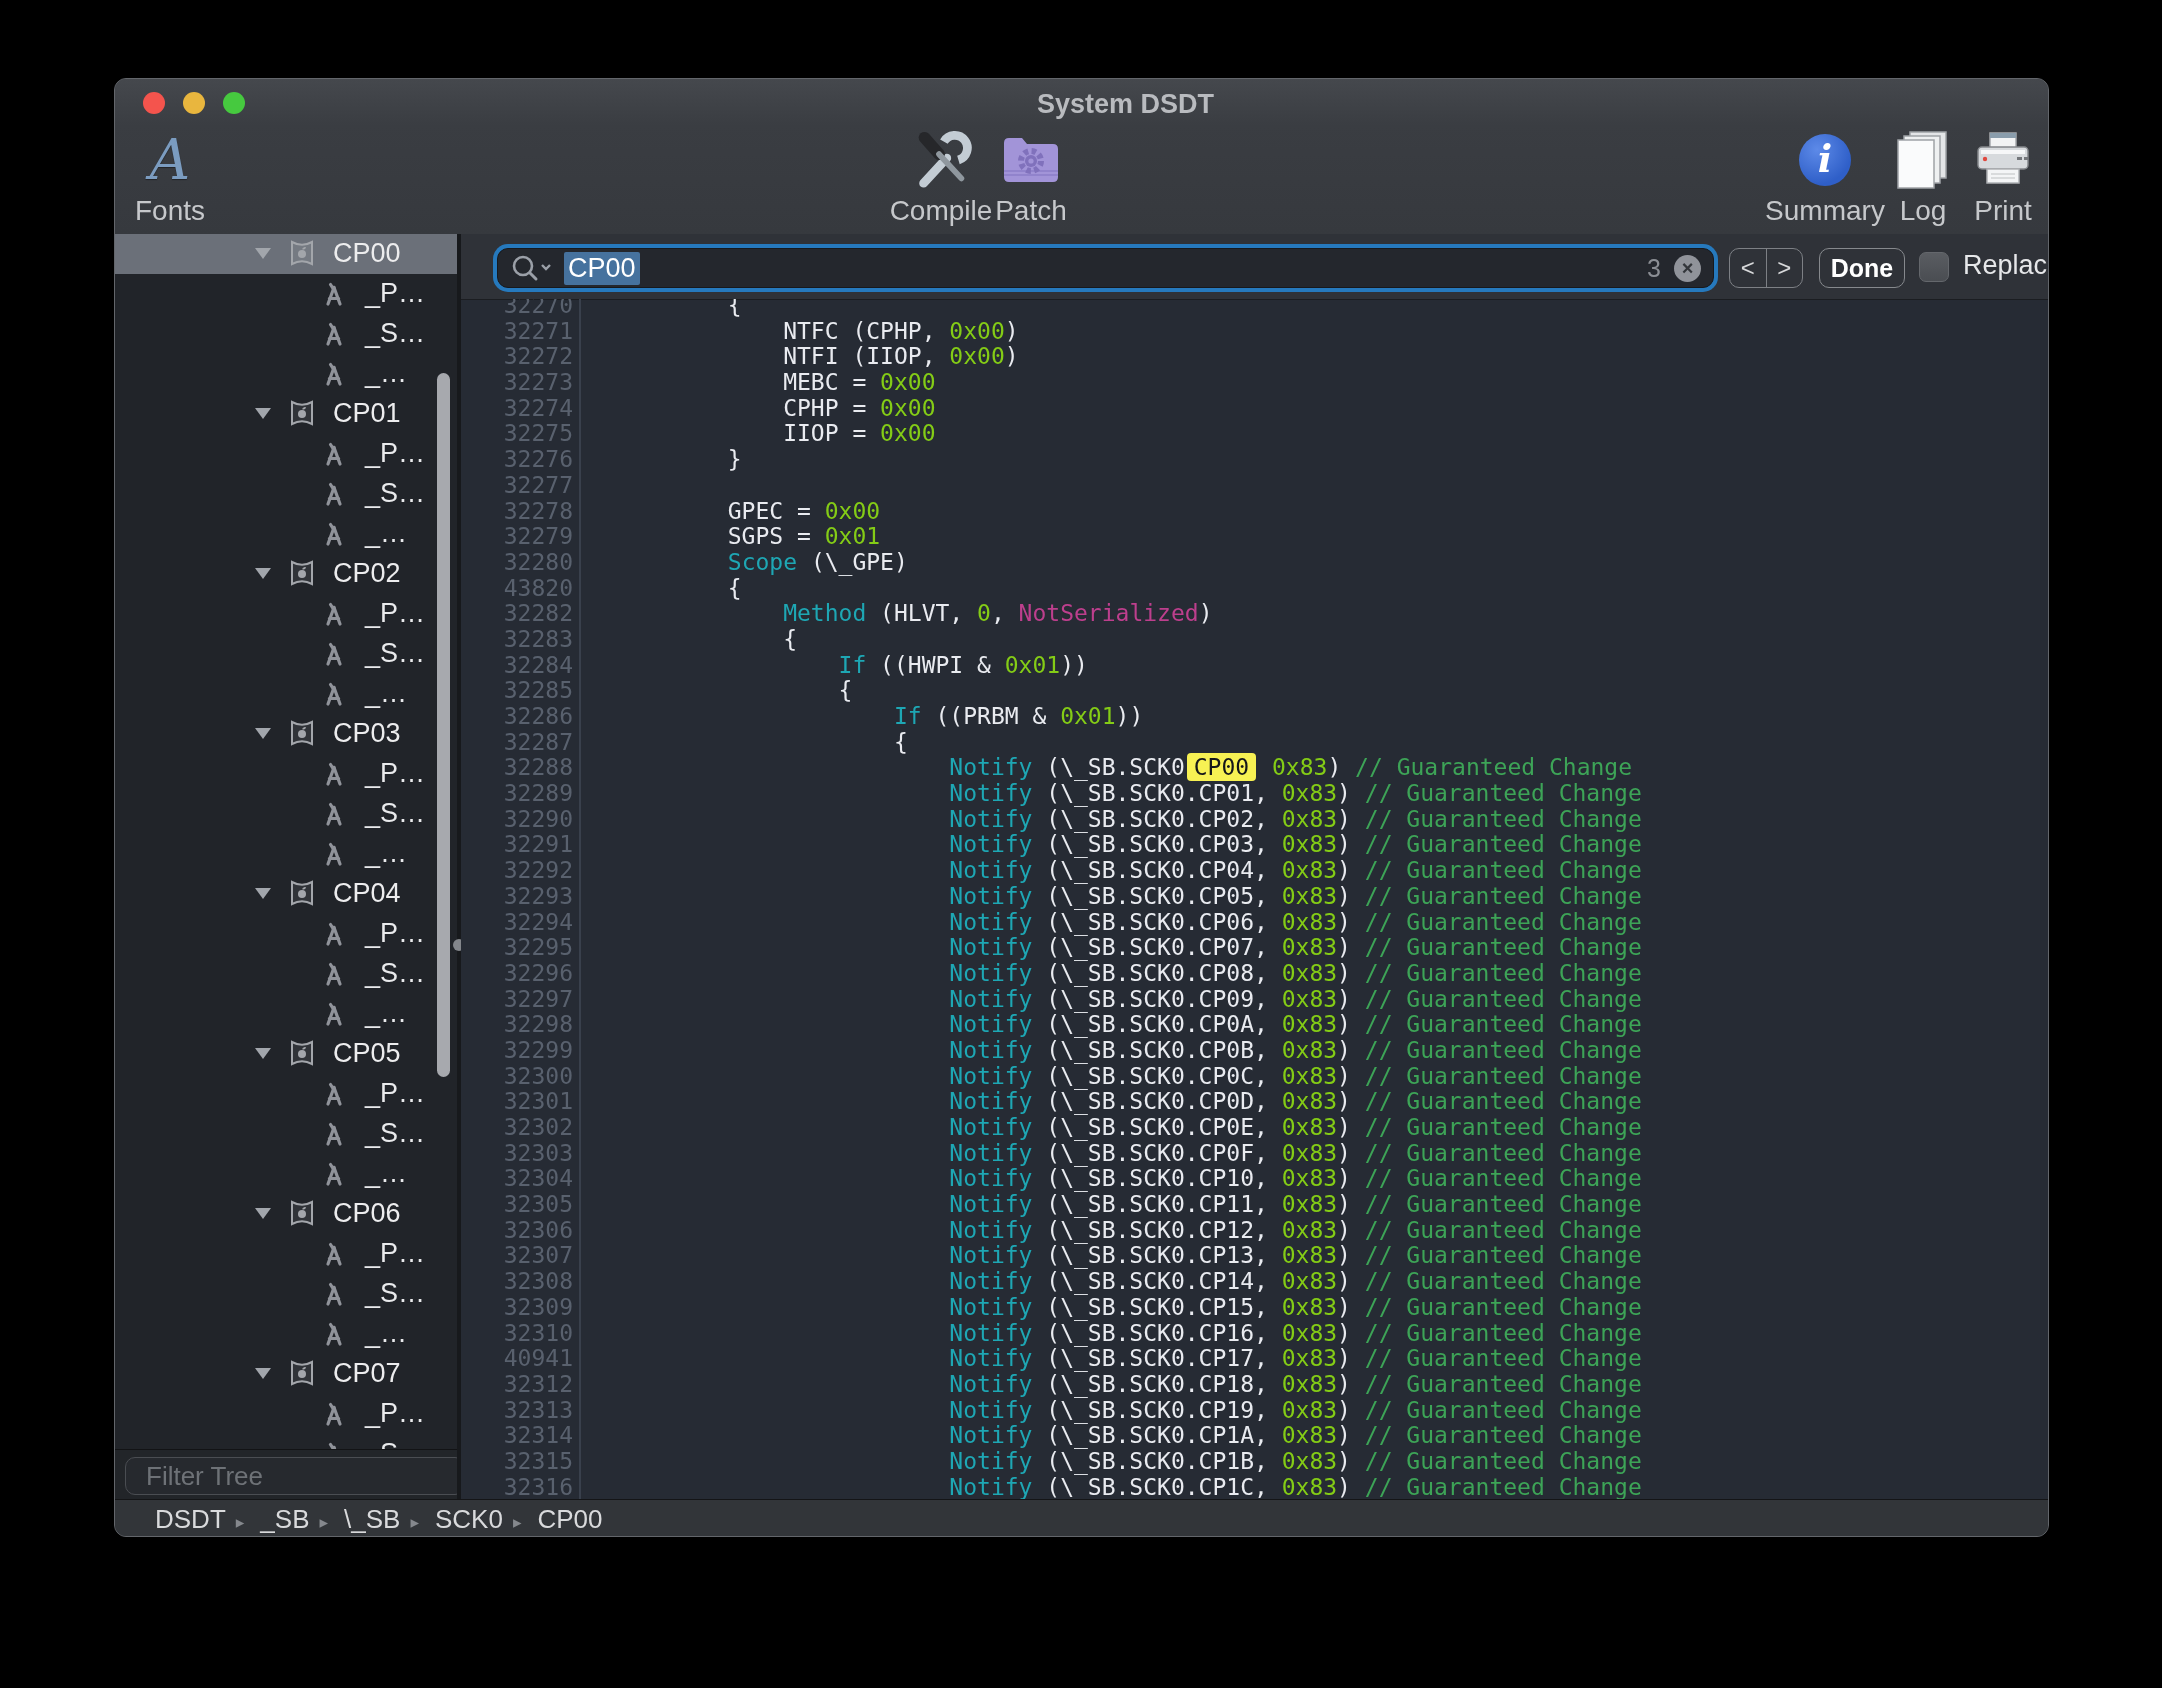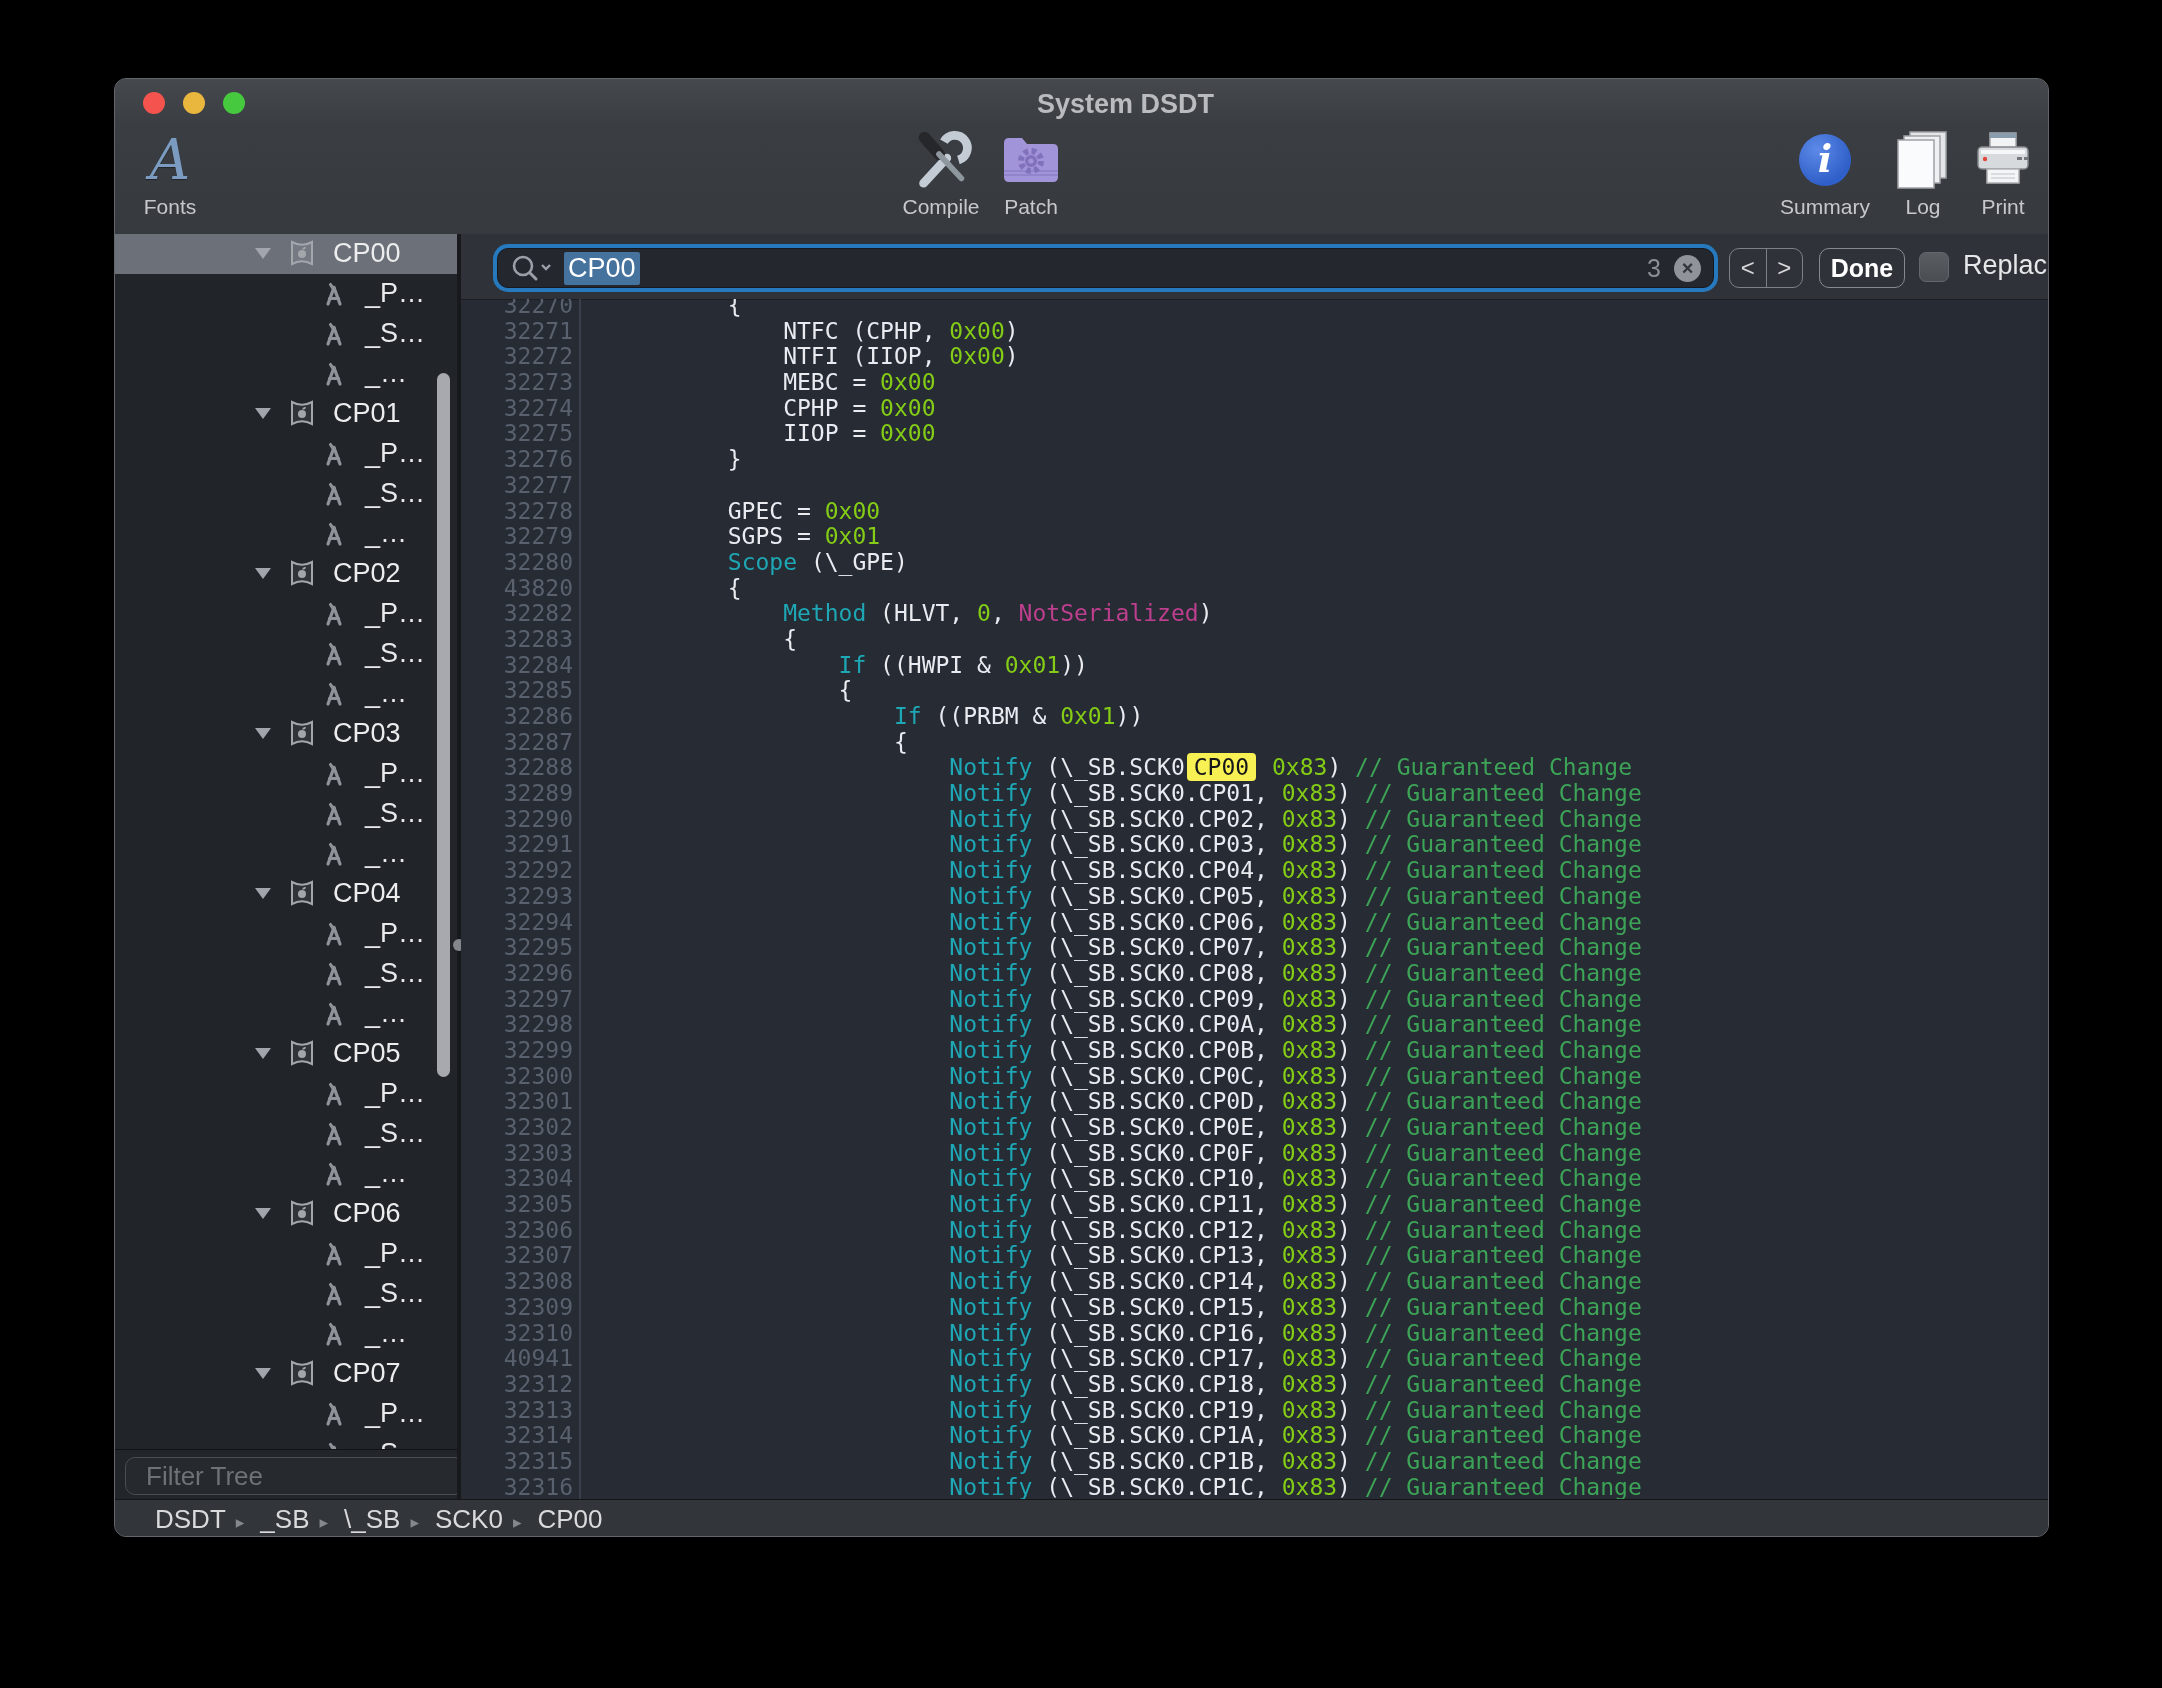--- a/index.html
+++ b/index.html
@@ -14,21 +14,21 @@
   .lights{position:absolute;left:28px;top:13px;display:flex;gap:18px;}
   .light{width:22px;height:22px;border-radius:50%;}
   .light.red{background:#f4544d;}
   .light.yellow{background:#e9b63e;}
   .light.green{background:#46c93f;}
   .wtitle{position:absolute;left:0;top:10px;width:100%;text-align:center;
           font-size:27px;font-weight:700;color:#b9bbbf;margin-left:44px;}
   .titem{position:absolute;top:48px;width:130px;display:flex;flex-direction:column;
          align-items:center;cursor:default;}
   .titem .ticon{height:66px;display:flex;align-items:center;justify-content:center;}
-  .titem .tlabel{font-size:21px;color:#c6c8cb;margin-top:2px;}
+  .titem .tlabel{font-size:28px;color:#c6c8cb;margin-top:2px;}
   .fonts-a{font-family:"DejaVu Serif",serif;font-style:italic;font-size:56px;color:#7b9cc0;
            text-shadow:0 1px 1px rgba(0,0,0,.4);line-height:1;}
   .info-circle{width:52px;height:52px;border-radius:50%;
     background:radial-gradient(circle at 35% 30%,#5d8ae8,#2f5fc8 70%);
     display:flex;align-items:center;justify-content:center;}
   .info-circle span{font-family:"DejaVu Serif",serif;font-style:italic;font-weight:700;
     font-size:38px;color:#fff;line-height:1;margin-top:-3px;}
   
   .main{position:absolute;left:0;top:155px;width:100%;height:1265px;display:flex;}
   .sidebar{position:relative;width:342px;height:100%;background:#212429;overflow:hidden;flex:none;}

